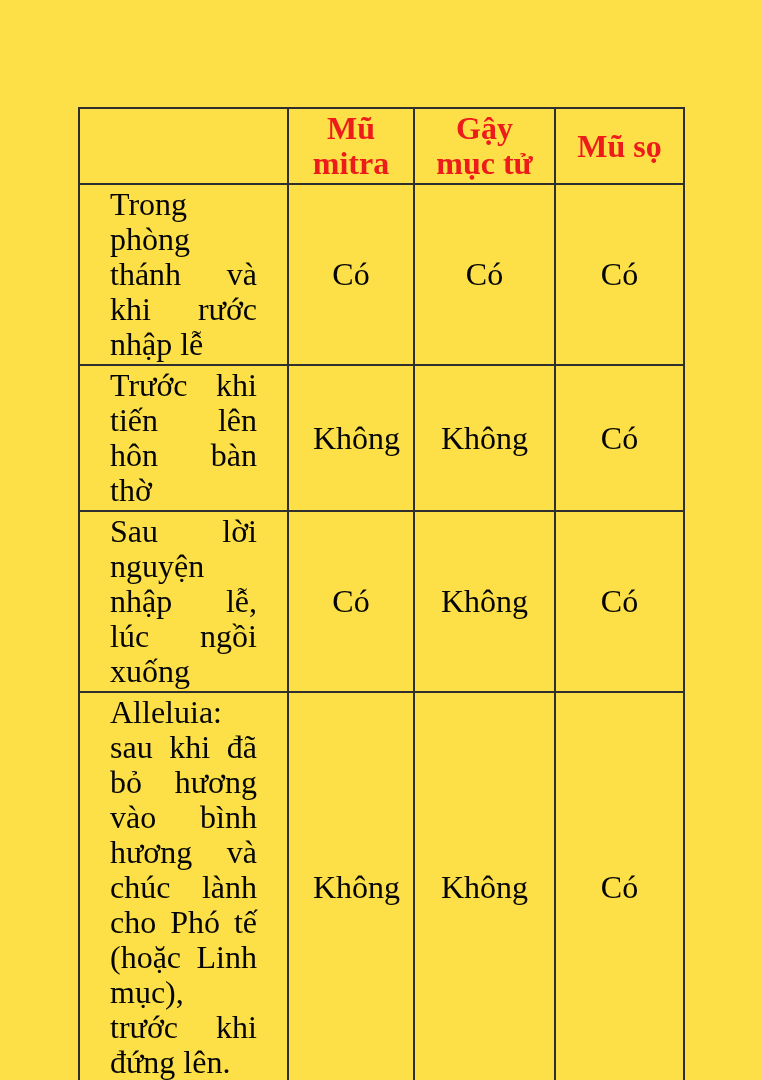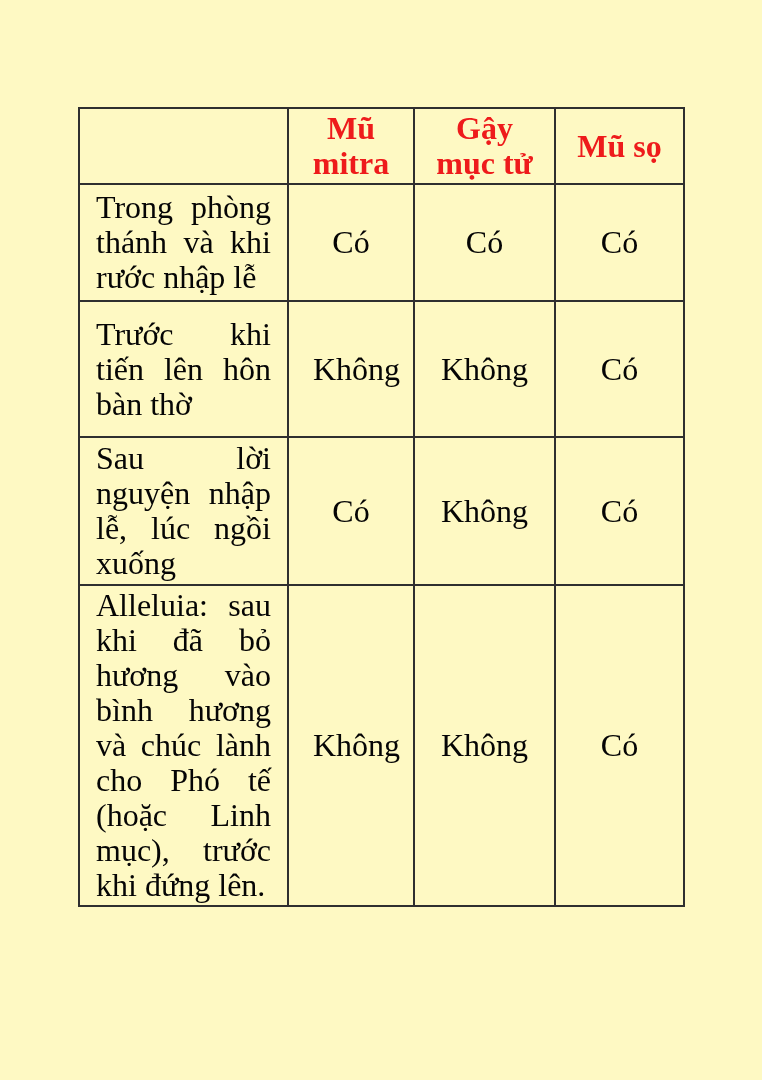--- a/index.html
+++ b/index.html
@@ -4,21 +4,21 @@
 <style>
   html, body {
     margin: 0;
     padding: 0;
     background: #ffffff;
   }
   .page {
     position: relative;
     width: 762px;
     height: 1080px;
-    background: #fef9c3;
+    background: #fde047;
     font-family: "Liberation Serif", serif;
     color: #050505;
     overflow: hidden;
   }
   table.doc-table {
     position: absolute;
     left: 78px;
     top: 107px;
     width: 605px;
     border-collapse: collapse;
@@ -27,21 +27,21 @@
     line-height: 35px;
   }
   .doc-table td, .doc-table th {
     border: 2px solid #2f2f2f;
     vertical-align: middle;
     overflow: hidden;
   }
   .label-cell {
     text-align: justify;
     text-justify: inter-word;
-    padding: 2px 16px;
+    padding: 2px 30px;
     font-weight: normal;
   }
   .value-cell {
     text-align: center;
     padding: 2px 24px;
   }
   .header-cell {
     text-align: center;
     padding: 2px 12px;
     color: #ee1b1b;

